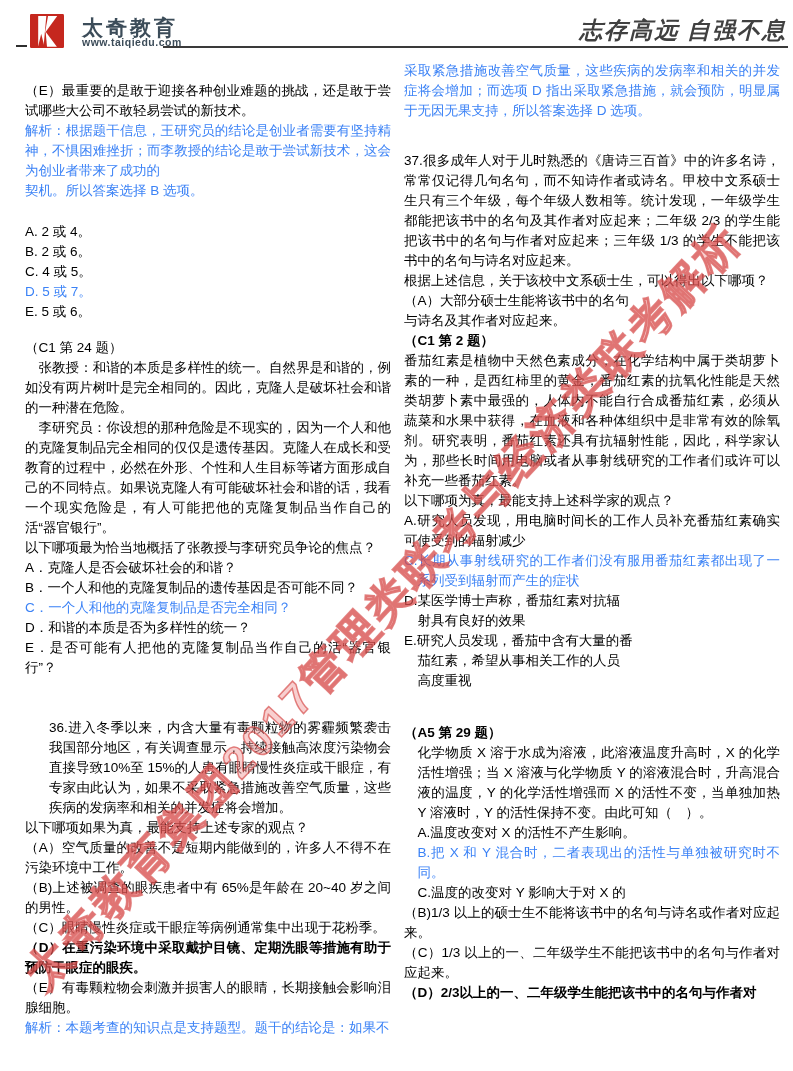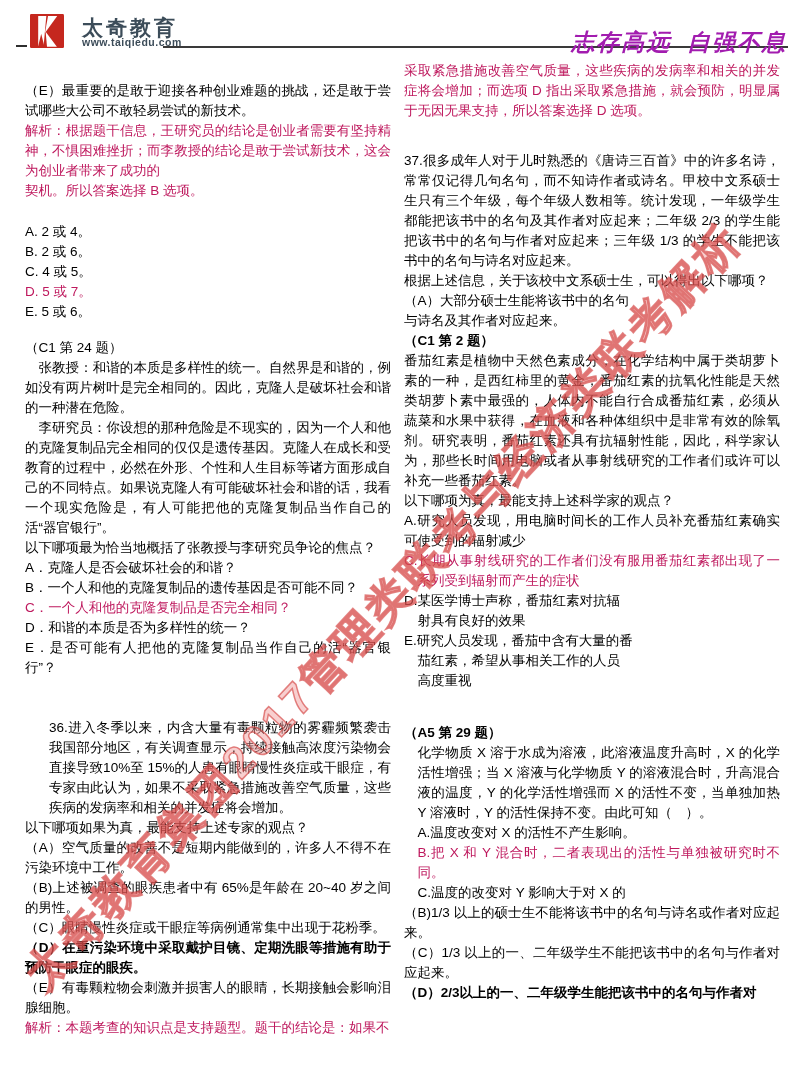--- a/index.html
+++ b/index.html
@@ -14,39 +14,39 @@
     letter-spacing:3px;color:#3c4c59;font-family:"Liberation Sans",sans-serif;
   }
   .hdr-site{
     position:absolute;left:82px;top:36px;font-size:10.5px;font-weight:bold;
     color:#3c4c59;letter-spacing:0.5px;
   }
   .hdr-dash{position:absolute;left:16px;top:45px;width:11px;height:2px;background:#2e2e2e;}
   .hdr-rule{position:absolute;left:163px;top:46px;width:625px;height:2px;background:#3a3a3a;}
   .hdr-slogan{
     position:absolute;right:6px;top:15px;font-size:23px;font-weight:bold;font-style:italic;
-    color:#a21caf;font-family:Liberation Mono, monospace;letter-spacing:2px;white-space:nowrap;margin-top:12px;
+    color:#404040;font-family:Liberation Serif, serif;letter-spacing:2px;white-space:nowrap;
   }
   
   .watermark{
     position:absolute;left:34px;top:952px;transform-origin:0 50%;
     transform:rotate(-47deg);font-size:44px;font-weight:bold;white-space:nowrap;
     letter-spacing:4px;color:rgba(238,140,140,0.42);
     -webkit-text-stroke:1.5px rgba(210,60,58,0.62);
     pointer-events:none;z-index:5;
   }
   
   .col{
     position:absolute;top:55px;font-size:13.5px;line-height:20px;color:#000;
     text-align:justify;z-index:2;
   }
   .col-left{left:25px;width:366px;padding-top:26px;}
   .col-right{left:404px;width:376px;padding-top:6px;}
   .col p{margin:0;}
-  .col p.red{color:#be185d;}
+  .col p.red{color:#3b82f6;}
   .col p.bold{font-weight:bold;}
   .col p.ind1{text-indent:1em;}
   .col p.hang{padding-left:1em;text-indent:-1em;}
   .col p.cont{padding-left:1em;}
   .col p.pad1{padding-left:1em;}
 </style>
 </head>
 <body>
 
 <div class="page">

